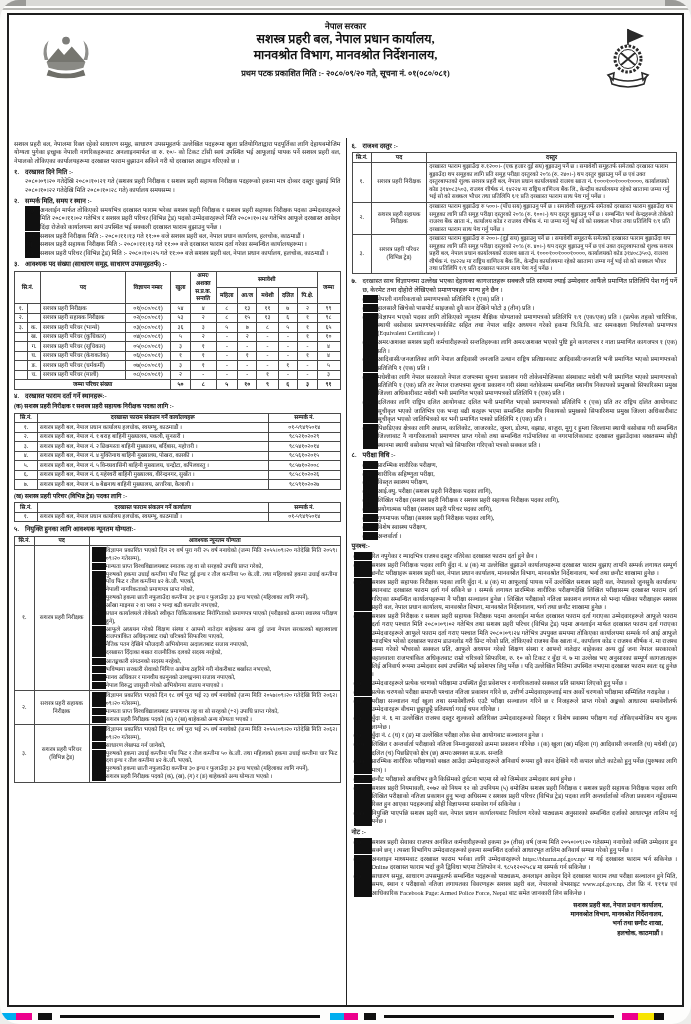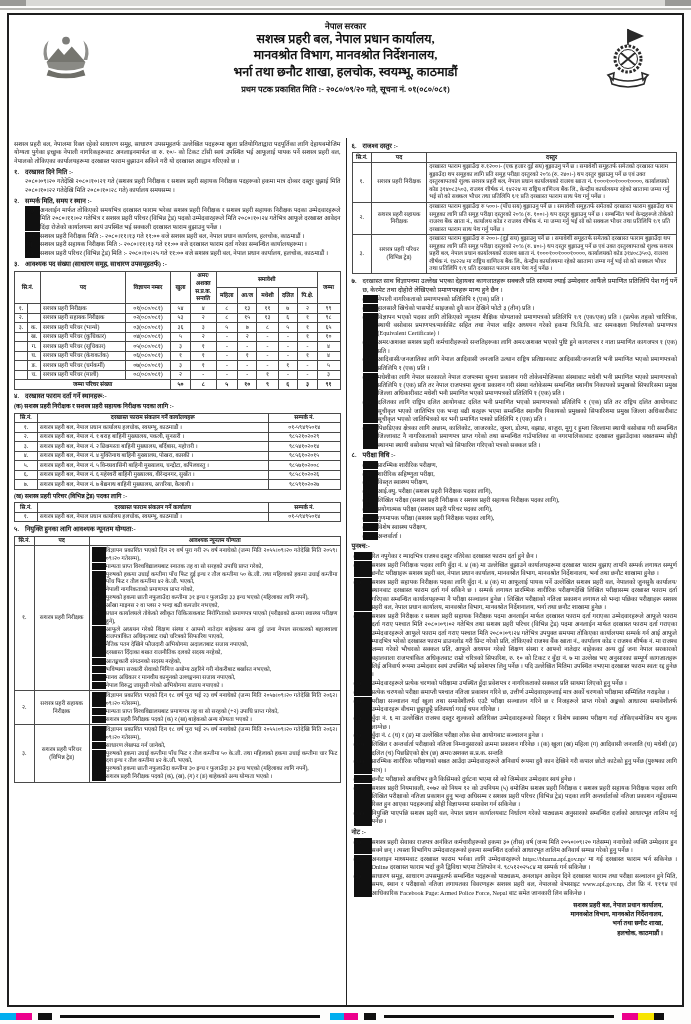--- a/index.html
+++ b/index.html
@@ -1,18 +1,18 @@
 <!DOCTYPE html>
 <html><head>
 <meta charset="utf-8">
 <style>
   html,body{margin:0;padding:0;}
   body{width:691px;height:1024px;background:#ededeb;}
   .page{position:relative;width:691px;height:1024px;background:#fdfdfc;overflow:hidden;
-        font-family:"Liberation Serif","DejaVu Serif",serif;color:#141414;}
+        font-family:"Liberation Serif","DejaVu Serif",serif;color:#141414;border-radius:19px;}
   .scan-top{position:absolute;top:0;left:0;right:0;height:6px;background:#d9d9d6;}
   .scan-top .sq{position:absolute;top:0;width:26px;height:6px;background:#9a9a97;}
   .scan-top .sq.r{right:0;} .scan-top .sq.l{left:0;}
   .topline{position:absolute;top:8px;left:0;right:0;border-top:2px solid #b7b7b3;}
   .frame{position:absolute;left:7px;right:7px;top:13px;bottom:17px;border:2px solid #1e1e1e;background:#fff;}
 
   
   .hdr{position:relative;text-align:center;padding-top:5px;height:118px;}
   .emblem{position:absolute;top:12px;}
   .emblem.left{left:26px;} .emblem.right{right:26px;}
@@ -89,21 +89,20 @@
             <path d="M21 26 L35 38 M35 26 L21 38" stroke-width="1.8"></path>
             <path d="M10 50 Q28 58 46 50 L44 57 Q28 63 12 57 Z" fill="#fff"></path>
             <path d="M8 48 L14 46 L13 53 Z" fill="#fff"></path>
             <path d="M48 48 L42 46 L43 53 Z" fill="#fff"></path>
           </g>
         </svg>
       </span>
       <div class="h-gov">नेपाल सरकार</div>
       <div class="h-org">सशस्त्र प्रहरी बल, नेपाल प्रधान कार्यालय,</div>
       <div class="h-org">मानवश्रोत विभाग, मानवश्रोत निर्देशनालय,</div>
-      <div class="h-org">भर्ना तथा छनौट शाखा, हलचोक, स्वयम्भू, काठमाडौं</div>
       <div class="h-pub">प्रथम पटक प्रकाशित मिति :- २०८०/०९/२० गते, सूचना नं. ०१(०८०/०८१)</div>
     </div>
 
     <div class="cols">
 
       <div class="col l">
         <div class="para">सशस्त्र प्रहरी बल, नेपालमा रिक्त रहेको साधारण समूह, साधारण उपसमूहतर्फ उल्लेखित पदहरूमा खुला प्रतियोगिताद्वारा पदपूर्तिका लागि देहायबमोजिम योग्यता पुगेका इच्छुक नेपाली नागरिकहरूबाट अनलाइनमार्फत वा रु. १०/- को टिकट टाँसी स्वयं उपस्थित भई आफूलाई पायक पर्ने सशस्त्र प्रहरी बल, नेपालको तोकिएका कार्यालयहरूमा दरखास्त फाराम बुझाउन सकिने गरी यो दरखास्त आह्वान गरिएको छ ।</div>
 
         <div class="sec">
           <span class="no">१.</span>

